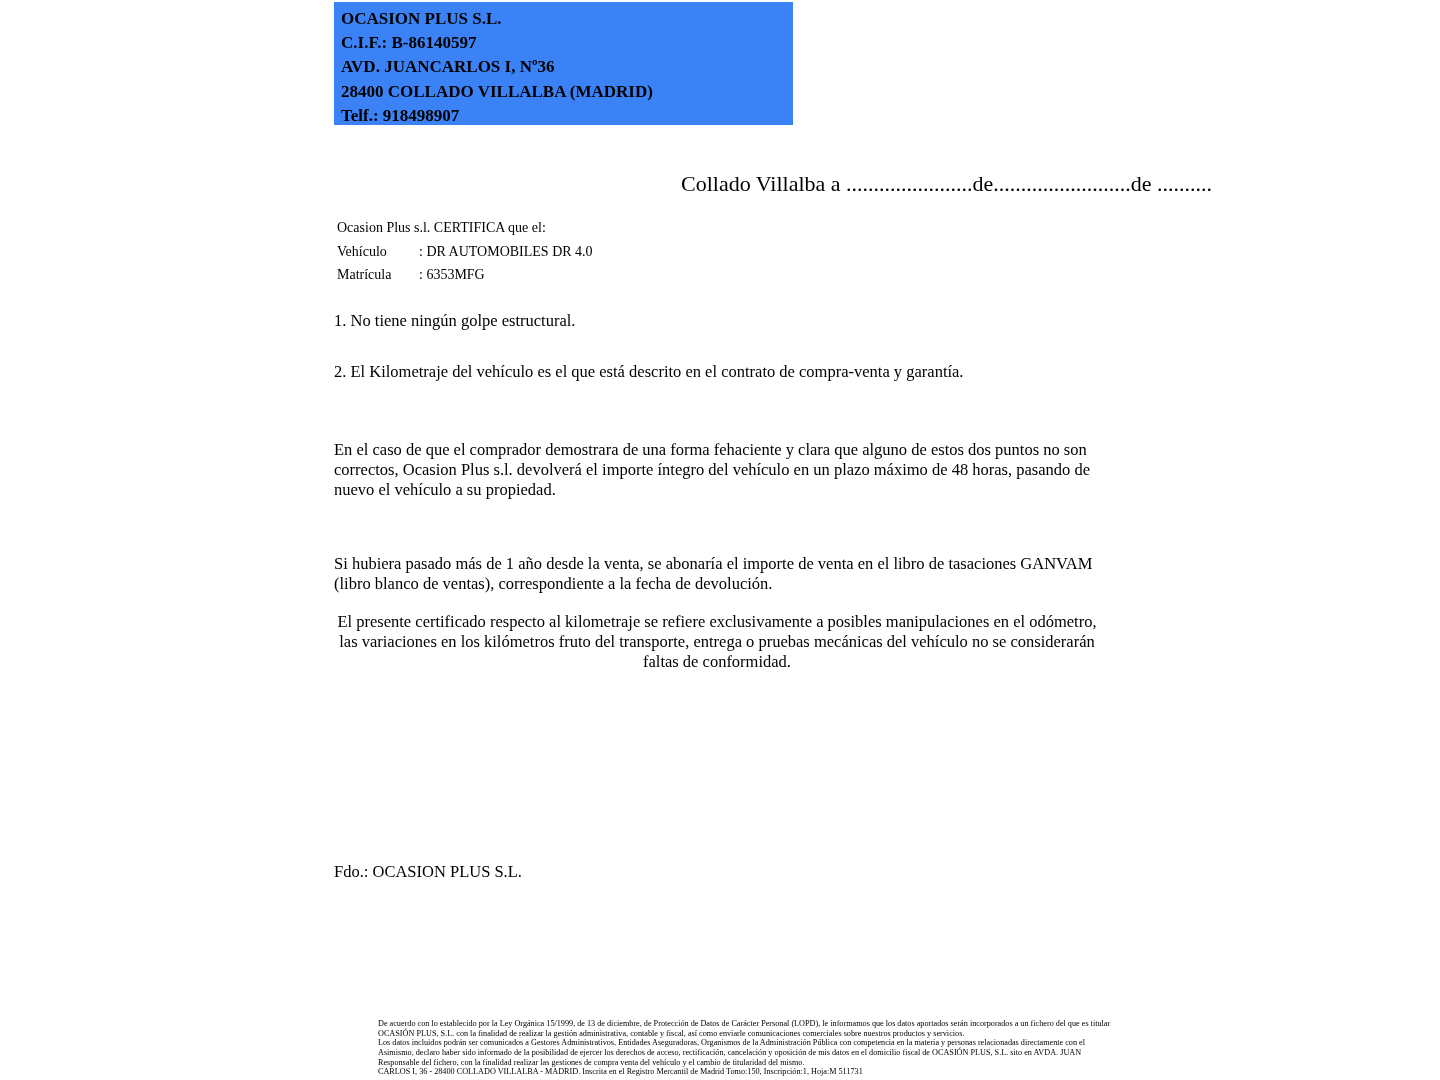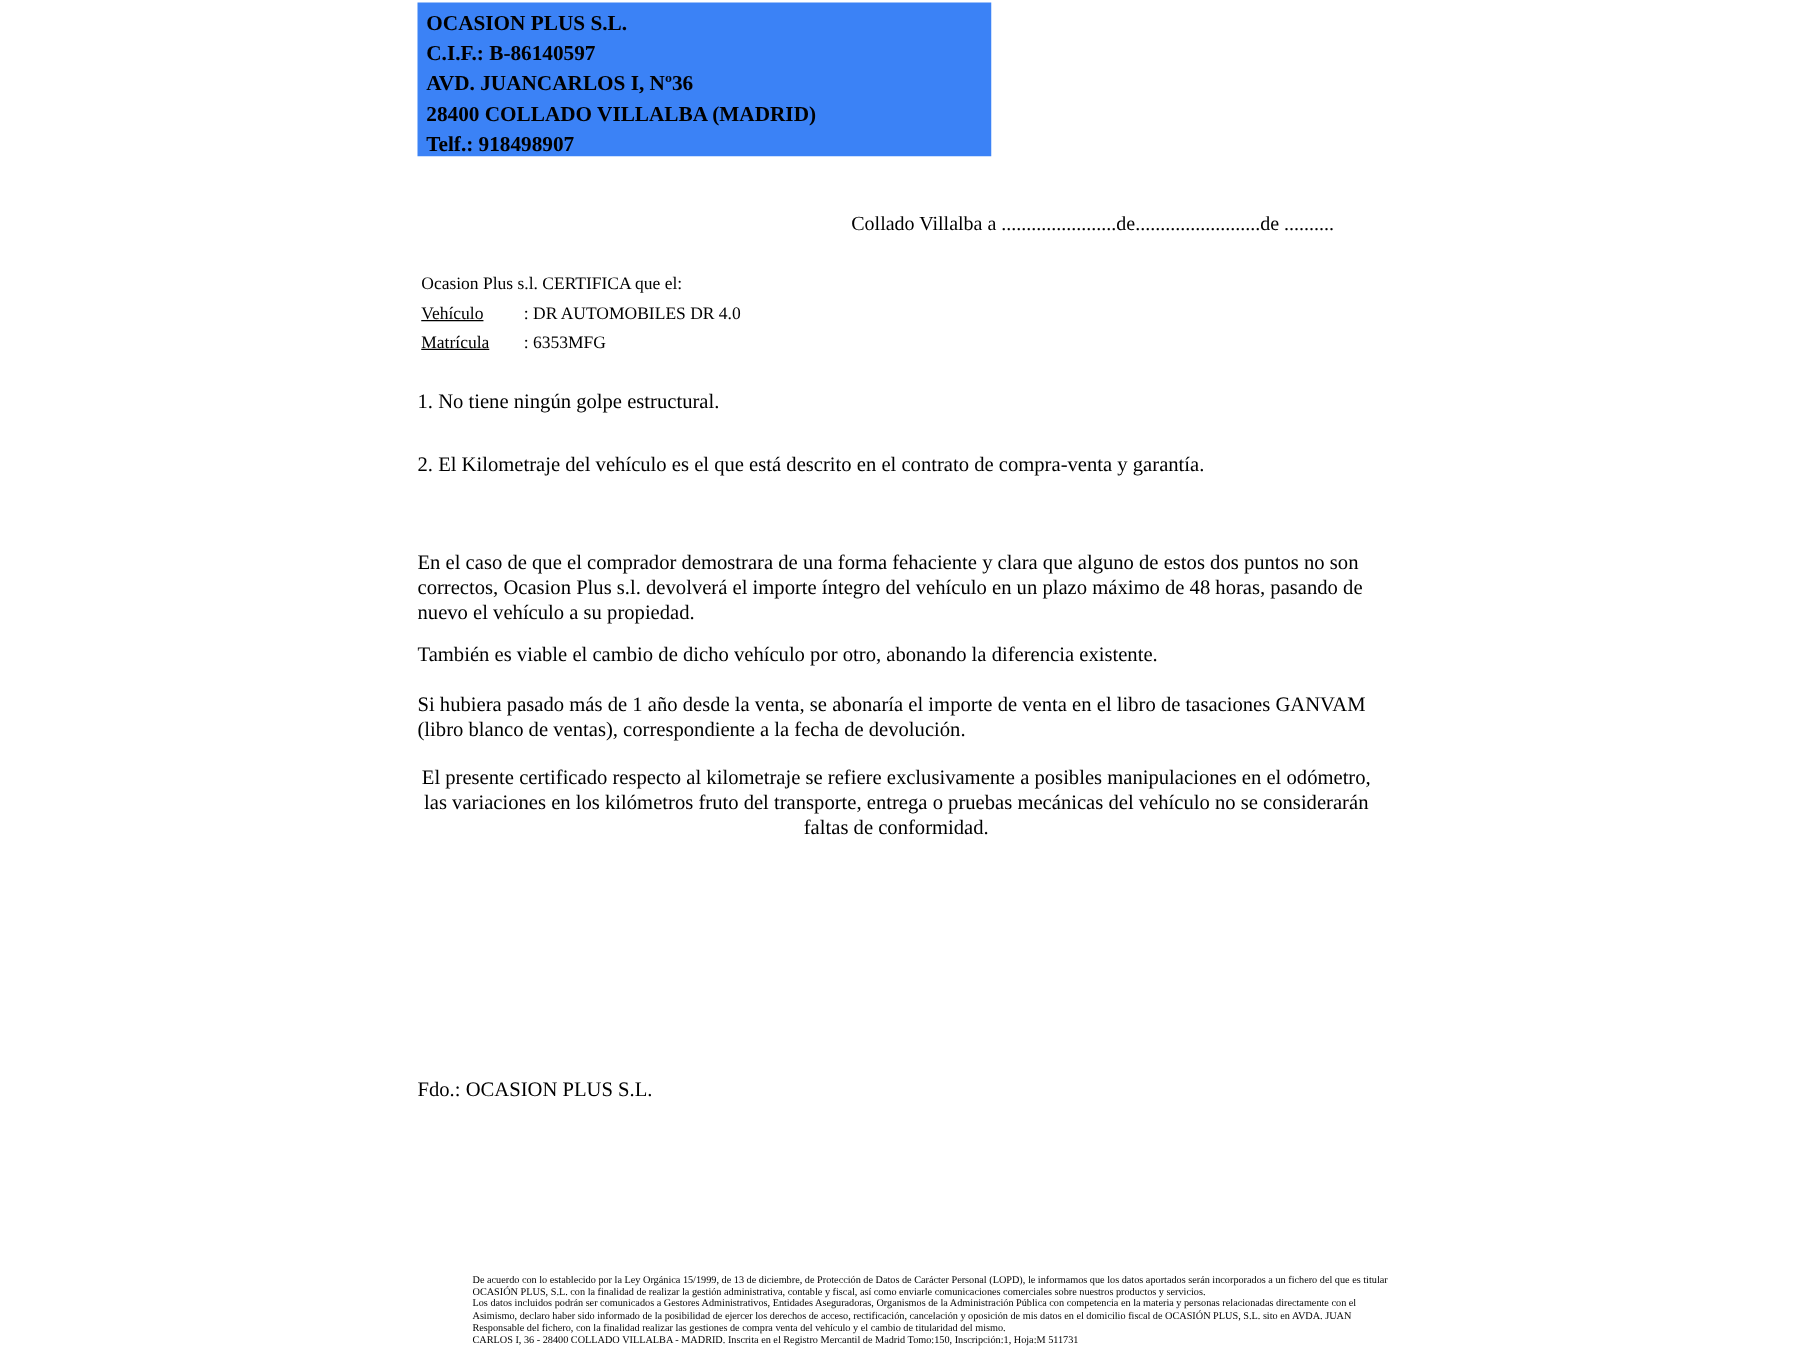--- a/index.html
+++ b/index.html
@@ -27,35 +27,34 @@
     padding: 5px 0 0 7px;
     font-weight: bold;
     font-size: 17px;
     line-height: 24.2px;
     white-space: nowrap;
   }
   .date-line {
     position: absolute;
     left: 681px;
     top: 171px;
-    font-size: 16px;
+    font-size: 22px;
     white-space: nowrap;
   }
   .cert-block {
     position: absolute;
     left: 337px;
     top: 216px;
     font-size: 14px;
     line-height: 23.6px;
     white-space: nowrap;
   }
   .cert-row .cert-label {
     display: inline-block;
     width: 82px;
-    text-decoration: underline;
   }
   .point {
     position: absolute;
     left: 334px;
     font-size: 16.5px;
     white-space: nowrap;
   }
   .point-1 { top: 311px; }
   .point-2 { top: 362px; }
   .para {
@@ -112,21 +111,20 @@
     </div>
     <div class="cert-row">
       <span class="cert-label">Matrícula</span><span>: 6353MFG</span>
     </div>
   </div>
 
   <div class="point point-1">1. No tiene ningún golpe estructural.</div>
   <div class="point point-2">2. El Kilometraje del vehículo es el que está descrito en el contrato de compra-venta y garantía.</div>
 
   <p class="para para-1">En el caso de que el comprador demostrara de una forma fehaciente y clara que alguno de estos dos puntos no son correctos, Ocasion Plus s.l. devolverá el importe íntegro del vehículo en un plazo máximo de 48 horas, pasando de nuevo el vehículo a su propiedad.</p>
-  <p class="para para-2">También es viable el cambio de dicho vehículo por otro, abonando la diferencia existente.</p>
   <p class="para para-3">Si hubiera pasado más de 1 año desde la venta, se abonaría el importe de venta en el libro de tasaciones GANVAM (libro blanco de ventas), correspondiente a la fecha de devolución.</p>
   <p class="para para-4">El presente certificado respecto al kilometraje se refiere exclusivamente a posibles manipulaciones en el odómetro, las variaciones en los kilómetros fruto del transporte, entrega o pruebas mecánicas del vehículo no se considerarán faltas de conformidad.</p>
 
   <div class="signature">Fdo.: OCASION PLUS S.L.</div>
 
   <div class="fineprint">
     <div class="fp-line">De acuerdo con lo establecido por la Ley Orgánica 15/1999, de 13 de diciembre, de Protección de Datos de Carácter Personal (LOPD), le informamos que los datos aportados serán incorporados a un fichero del que es titular</div>
     <div class="fp-line">OCASIÓN PLUS, S.L. con la finalidad de realizar la gestión administrativa, contable y fiscal, así como enviarle comunicaciones comerciales sobre nuestros productos y servicios.</div>
     <div class="fp-line">Los datos incluidos podrán ser comunicados a Gestores Administrativos, Entidades Aseguradoras, Organismos de la Administración Pública con competencia en la materia y personas relacionadas directamente con el</div>
     <div class="fp-line">Asimismo, declaro haber sido informado de la posibilidad de ejercer los derechos de acceso, rectificación, cancelación y oposición de mis datos en el domicilio fiscal de OCASIÓN PLUS, S.L. sito en AVDA. JUAN</div>

